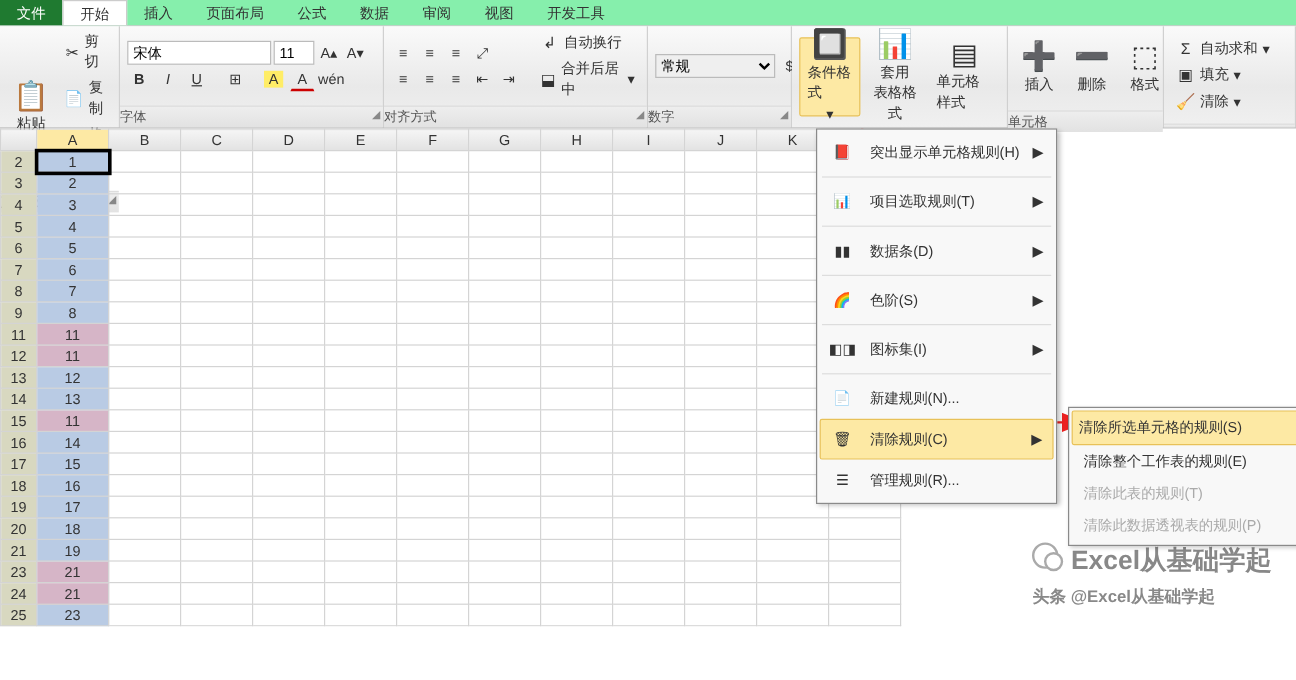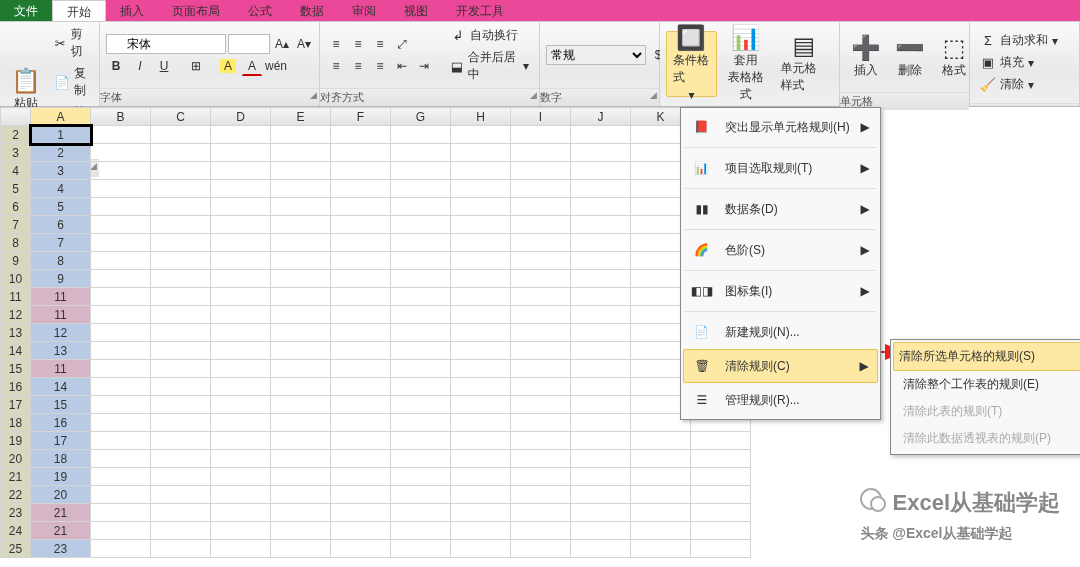--- a/index.html
+++ b/index.html
@@ -1,40 +1,40 @@
 <!DOCTYPE html>
 <html><head>
 <meta charset="utf-8">
 <style>
   * { box-sizing: border-box; }
   body { margin:0; font-family:"Microsoft YaHei", "宋体", Arial, sans-serif; font-size:12px; background:#fff; color:#333; width:1080px; }
   
   
-  .menubar { display:flex; height:22px; border-bottom:1px solid #ccc; background:#ec4899; }
+  .menubar { display:flex; height:22px; border-bottom:1px solid #ccc; background:#86efac; }
   .menubar .tab { padding:3px 14px; cursor:pointer; }
   .menubar .tab.file { background:#1f7a30; color:#fff; }
   .menubar .tab.active { background:#fff; border:1px solid #ccc; border-bottom:none; }
   
   
   .ribbon { display:flex; height:85px; background:#f6f6f6; border-bottom:1px solid #b8b8b8; }
   .group { display:flex; flex-direction:column; border-right:1px solid #d0d0d0; background:linear-gradient(#fafafa,#e9e9e9 60%,#f0f0f0); }
   .group-body { flex:1; display:flex; align-items:center; padding:2px 6px; gap:4px; }
   .group-title { text-align:left; font-size:11px; color:#555; padding:1px 0; background:linear-gradient(#eee,#e2e2e2); border-top:1px solid #ddd; position:relative; }
   .group-title .launcher { position:absolute; right:2px; top:1px; font-size:9px; color:#888; }
   
   .big-btn { display:flex; flex-direction:column; align-items:center; justify-content:center; padding:2px 6px; gap:2px; cursor:pointer; min-width:40px; height:66px; }
   .big-btn .ico { font-size:24px; line-height:1; }
   .big-btn.highlight { background:#fde9a4; border:1px solid #e8c158; border-radius:2px; }
   .small-stack { display:flex; flex-direction:column; gap:1px; }
   .small-btn { display:flex; align-items:center; gap:4px; padding:2px 4px; cursor:pointer; }
   .small-ico { width:16px; height:16px; display:inline-flex; align-items:center; justify-content:center; font-size:13px; }
   
   .font-combo { display:flex; flex-direction:column; gap:2px; }
   .font-combo .row1 { display:flex; gap:2px; }
-  .font-combo input { height:20px; font-size:12px; padding:1px 20px; border:1px solid #bbb; }
+  .font-combo input { height:20px; font-size:12px; padding:1px 4px; border:1px solid #bbb; }
   .font-combo .row2 { display:flex; gap:4px; }
   .mini-btn { width:20px; height:20px; border:1px solid transparent; display:inline-flex; align-items:center; justify-content:center; cursor:pointer; font-size:12px; }
   .mini-sep { width:4px; }
   .underline-red { border-bottom:2px solid #c00; }
   
   .align-block { display:flex; flex-direction:column; gap:2px; }
   .align-row { display:flex; gap:2px; }
   
   .number-block { display:flex; flex-direction:row; gap:2px; }
   .number-block select { height:20px; width:100px; font-size:12px; border:1px solid #bbb; }
@@ -371,35 +371,20 @@
           <td></td>
           <td></td>
           <td></td>
           <td></td>
           <td></td>
           <td></td>
           <td></td>
           <td></td>
         </tr>
         <tr>
-          <th class="rowhdr sel">10</th>
-          <td class="colA">9</td>
-          <td></td>
-          <td></td>
-          <td></td>
-          <td></td>
-          <td></td>
-          <td></td>
-          <td></td>
-          <td></td>
-          <td></td>
-          <td></td>
-          <td></td>
-        </tr>
-        <tr>
           <th class="rowhdr sel">11</th>
           <td class="colA dup">11</td>
           <td></td>
           <td></td>
           <td></td>
           <td></td>
           <td></td>
           <td></td>
           <td></td>
           <td></td>
@@ -538,35 +523,20 @@
           <td></td>
           <td></td>
           <td></td>
           <td></td>
           <td></td>
           <td></td>
         </tr>
         <tr>
           <th class="rowhdr sel">21</th>
           <td class="colA">19</td>
-          <td></td>
-          <td></td>
-          <td></td>
-          <td></td>
-          <td></td>
-          <td></td>
-          <td></td>
-          <td></td>
-          <td></td>
-          <td></td>
-          <td></td>
-        </tr>
-        <tr>
-          <th class="rowhdr sel">22</th>
-          <td class="colA">20</td>
           <td></td>
           <td></td>
           <td></td>
           <td></td>
           <td></td>
           <td></td>
           <td></td>
           <td></td>
           <td></td>
           <td></td>

